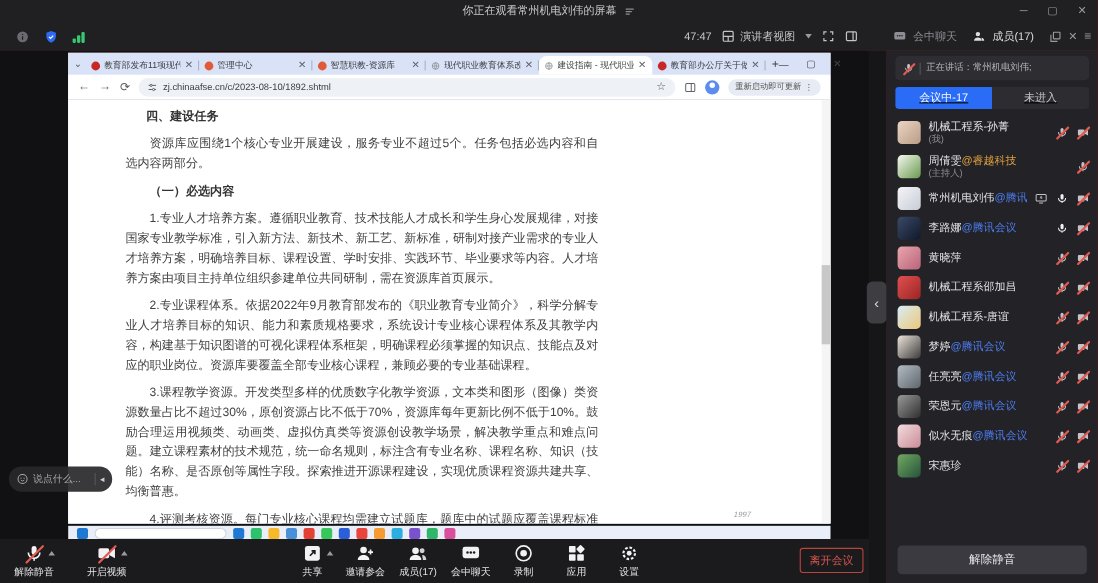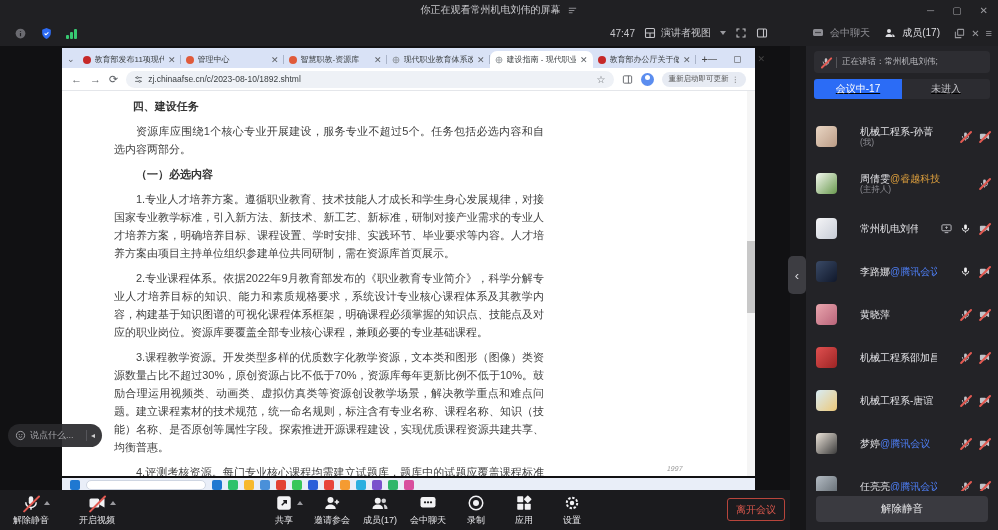--- a/index.html
+++ b/index.html
@@ -5,21 +5,21 @@
   html,body{margin:0;padding:0;background:#0c0c0d;}
   *{box-sizing:border-box;}
   .stage{position:relative;width:998px;height:530px;background:#7f1d1d;overflow:hidden;
          font-family:"Liberation Sans","DejaVu Sans",sans-serif;-webkit-font-smoothing:antialiased;}
   
   .titlebar{position:absolute;left:0;top:0;width:998px;height:20px;background:#202023;
             display:flex;align-items:center;justify-content:center;color:#c9c9cd;font-size:10px;gap:6px;}
   .winctrls{position:absolute;right:10px;top:0;height:20px;display:flex;gap:18px;align-items:center;color:#9a9a9f;font-size:10px;}
   .headerbar{position:absolute;left:0;top:20px;width:998px;height:26px;background:#202023;}
   .hd-left{position:absolute;left:14px;top:0;height:26px;display:flex;gap:13px;align-items:center;}
-  .hd-right{position:absolute;right:230px;top:0;height:26px;display:flex;align-items:center;gap:9px;color:#c6c6cb;font-size:10px;}
+  .hd-right{position:absolute;right:218px;top:0;height:26px;display:flex;align-items:center;gap:9px;color:#c6c6cb;font-size:10px;}
   .sb-head{position:absolute;left:806px;top:0;width:192px;height:26px;display:flex;align-items:center;gap:6px;padding:0 6px;color:#8d8d93;font-size:10px;}
   .sb-head .members-lab{color:#dedee2;}
   .ic{display:inline-block;width:12px;height:12px;position:relative;color:#c3c3c8;flex:none;}
   .ic svg{width:100%;height:100%;display:block;}
   .slashed::after{content:"";position:absolute;left:-2px;top:48%;width:calc(100% + 5px);height:1.8px;
                   background:#e25a52;transform:rotate(-45deg);border-radius:1px;}
   .caret-up{width:0;height:0;border-left:3px solid transparent;border-right:3px solid transparent;border-bottom:4px solid #9a9a9f;}
   .caret-down{width:0;height:0;border-left:3px solid transparent;border-right:3px solid transparent;border-top:4px solid #9a9a9f;}
   .sig{display:flex;align-items:flex-end;gap:1.5px;height:11px;}
   .sig i{width:2.5px;background:#37c871;border-radius:1px;}
@@ -76,21 +76,21 @@
           color:#d8d8dc;display:flex;align-items:center;justify-content:center;font-size:13px;}
   .sidebar{position:absolute;left:806px;top:46px;width:192px;height:484px;background:#232327;display:flex;flex-direction:column;}
   .speaking{margin:5px 8px 4px;height:22px;background:#2d2d32;border-radius:4px;display:flex;align-items:center;gap:5px;
             padding:0 7px;color:#b5b5ba;font-size:8.5px;white-space:nowrap;overflow:hidden;}
   .speaking .div{width:1px;height:11px;background:#55555a;}
   .mtabs{display:flex;margin:2px 8px 4px;text-decoration:underline;}
   .mtab{flex:1;height:20px;display:flex;align-items:center;justify-content:center;font-size:10px;}
   .mtab.on{background:#2b6cf6;color:#fff;border-radius:3px 0 0 3px;}
   .mtab.off{background:#2c2c31;color:#c3c3c8;border-radius:0 3px 3px 0;}
   .mlist{flex:1;overflow:hidden;padding:2px 6px 0 10px;}
-  .mrow{display:flex;align-items:center;gap:23px;height:27px;margin-top:16px;}
+  .mrow{display:flex;align-items:center;gap:7px;height:27px;}
   .mrow.two{height:31px;}
   .avatar{width:21px;height:21px;border-radius:4px;flex:none;}
   .minfo{flex:1;min-width:0;display:flex;flex-direction:column;justify-content:center;line-height:11px;}
   .mline{font-size:10px;color:#e2e2e6;white-space:nowrap;overflow:hidden;}
   .msub{font-size:8.5px;color:#8e8e94;}
   .micons{display:flex;gap:8px;flex:none;margin-right:2px;align-items:center;}
   .micons .ic{width:11px;height:11px;}
   .mic-on{color:#f0f0f2;}
   .unmute{margin:5px 10px 8px;height:26px;background:#3a3a40;border-radius:4px;color:#e8e8ea;font-size:10.5px;
           display:flex;align-items:center;justify-content:center;flex:none;}

